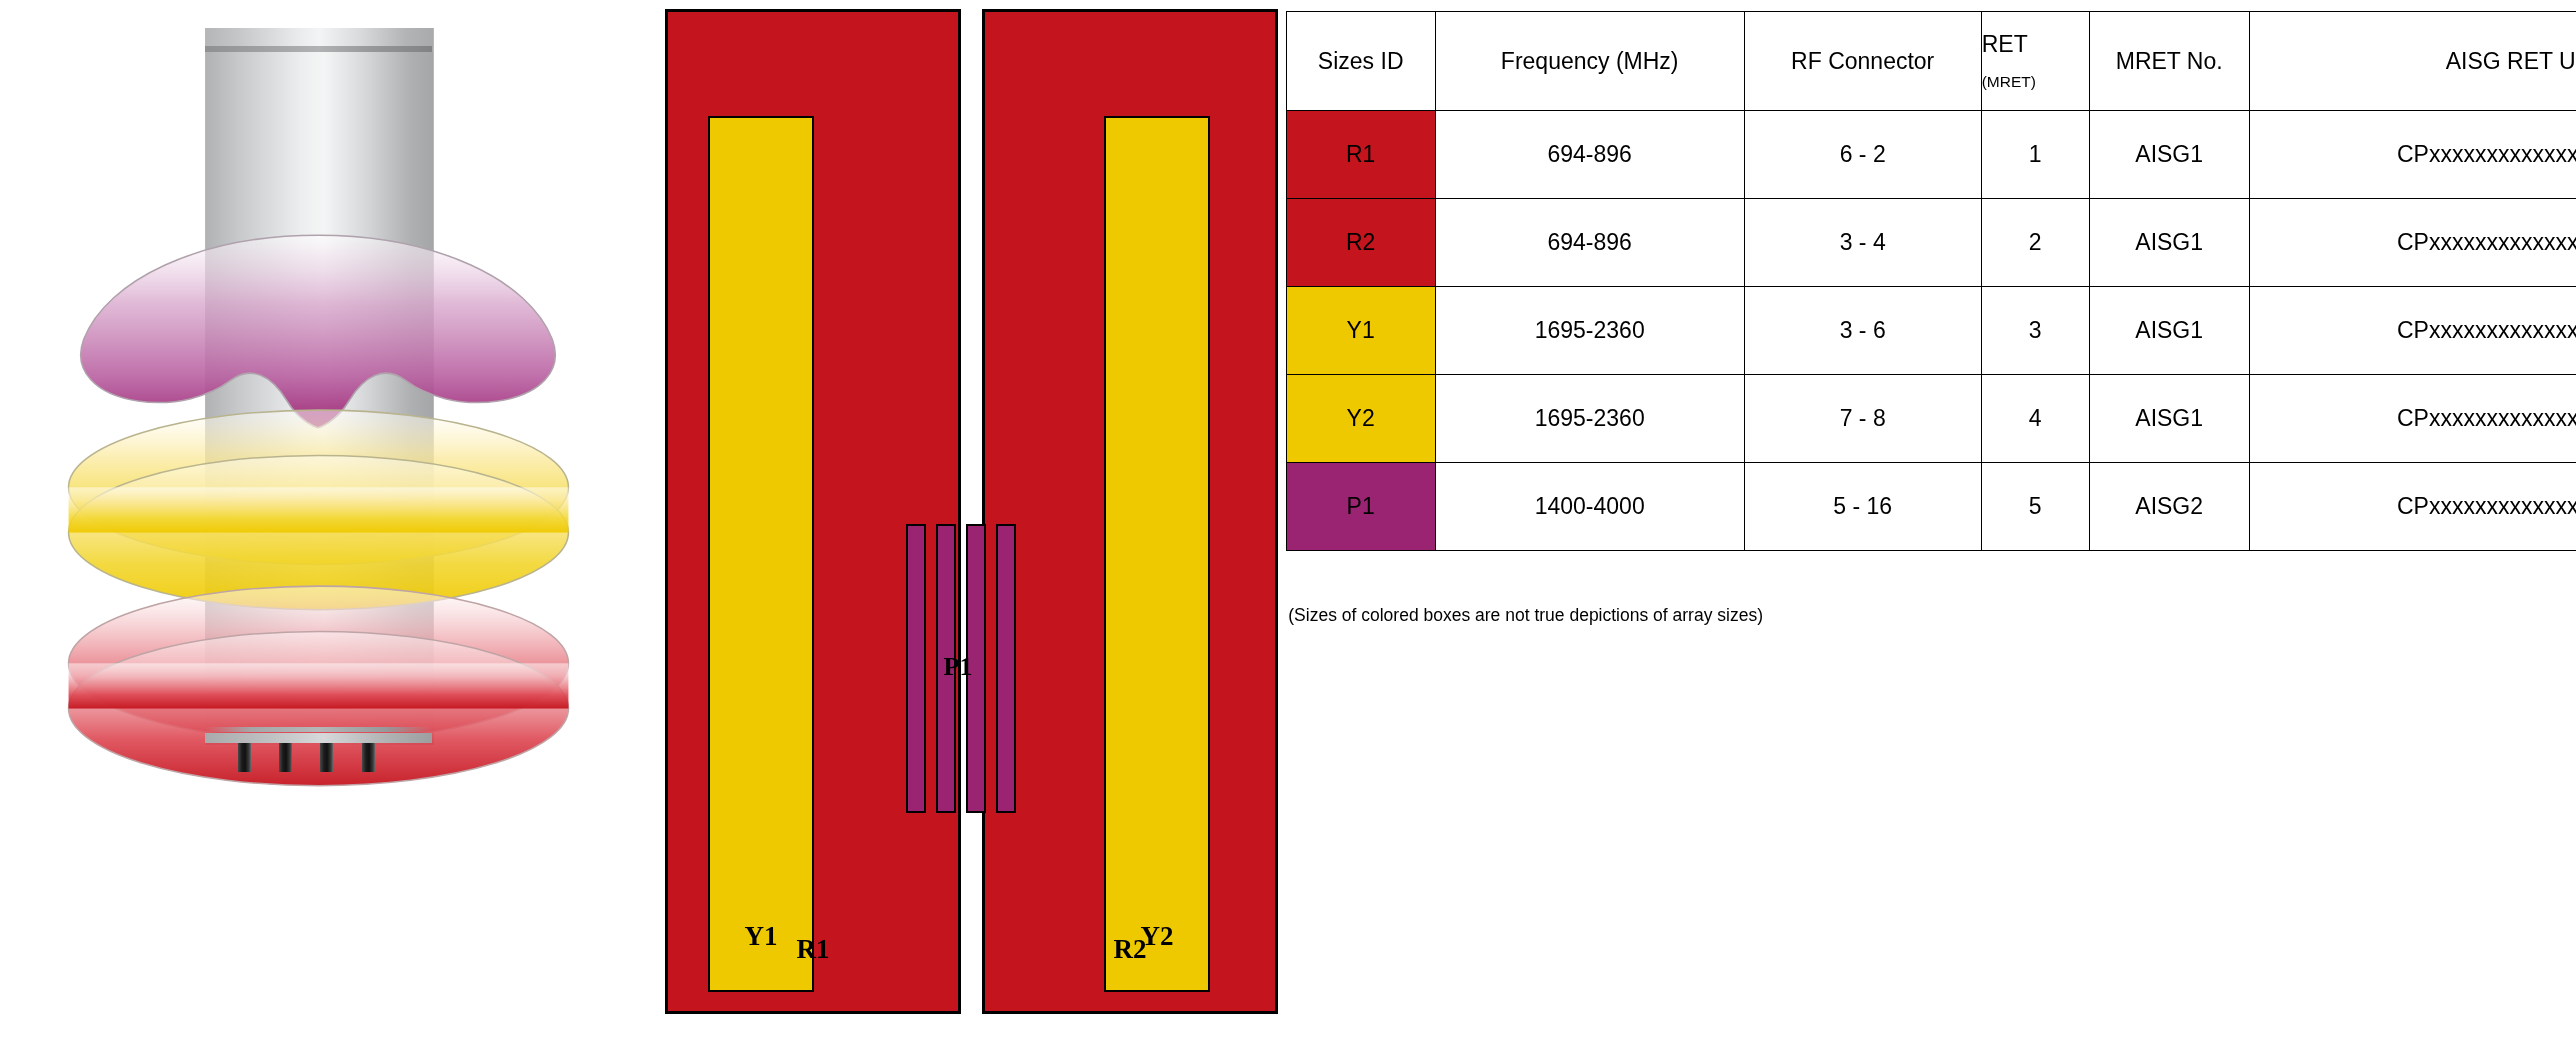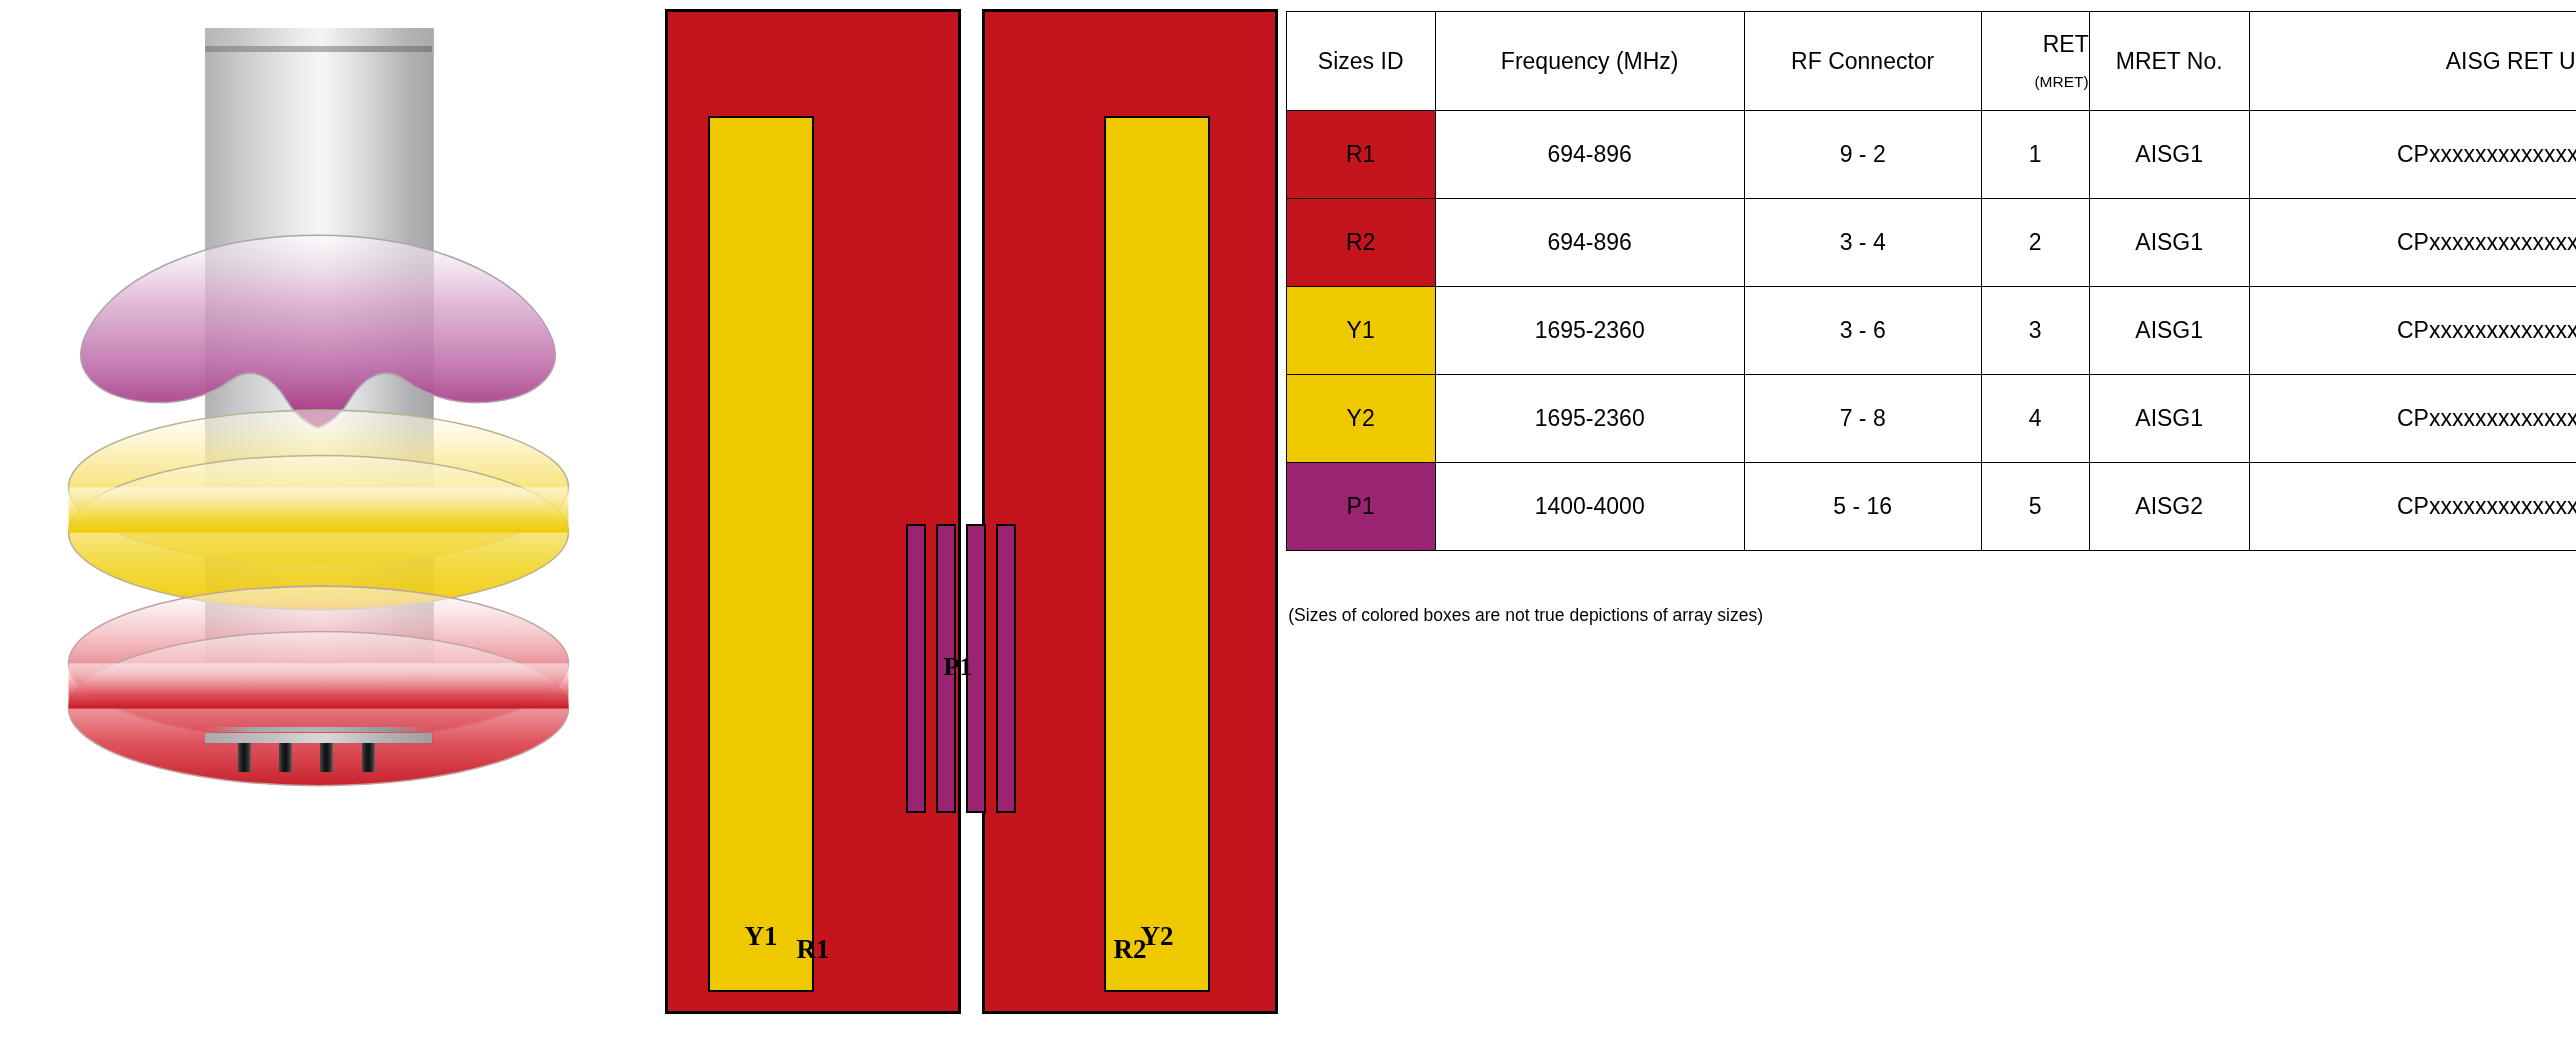--- a/index.html
+++ b/index.html
@@ -116,21 +116,21 @@
     border:1.5px solid #000;
     text-align:center; vertical-align:middle;
     font-size:23px; font-weight:400; color:#000;
     padding:0;
   }
   #array-table thead th{
     height:98px; font-weight:400;
   }
   #array-table tbody td{ height:87px; }
   #array-table tbody tr{ }
-  .th-ret-wrap{ display:flex; flex-direction:column; align-items:flex-end; justify-content:center; line-height:1.05;}
+  .th-ret-wrap{ display:flex; flex-direction:column; align-items:flex-start; justify-content:center; line-height:1.05;}
   .th-ret-main{ font-size:23px; }
   .th-ret-sub{ font-size:15.5px; margin-top:18px;}
   .col-arrayid{ width:149px; }
   .col-frequency{ width:309px; }
   .col-rfconn{ width:237px; }
   .col-ret{ width:108px; }
   .col-aisgno{ width:160px; }
   .col-uid{ width:546px; }
 
   td.cell-arrayid{ font-weight:400; }
@@ -252,21 +252,21 @@
           </div>
         </th>
         <th>MRET No.</th>
         <th>AISG RET UID</th>
       </tr>
     </thead>
     <tbody>
       <tr>
         <td class="cell-arrayid swatch-red">R1</td>
         <td>694-896</td>
-        <td>9 - 2</td>
+        <td>6 - 2</td>
         <td>1</td>
         <td>AISG1</td>
         <td>CPxxxxxxxxxxxxxxMM.1</td>
       </tr>
       <tr>
         <td class="cell-arrayid swatch-red">R2</td>
         <td>694-896</td>
         <td>3 - 4</td>
         <td>2</td>
         <td>AISG1</td>

